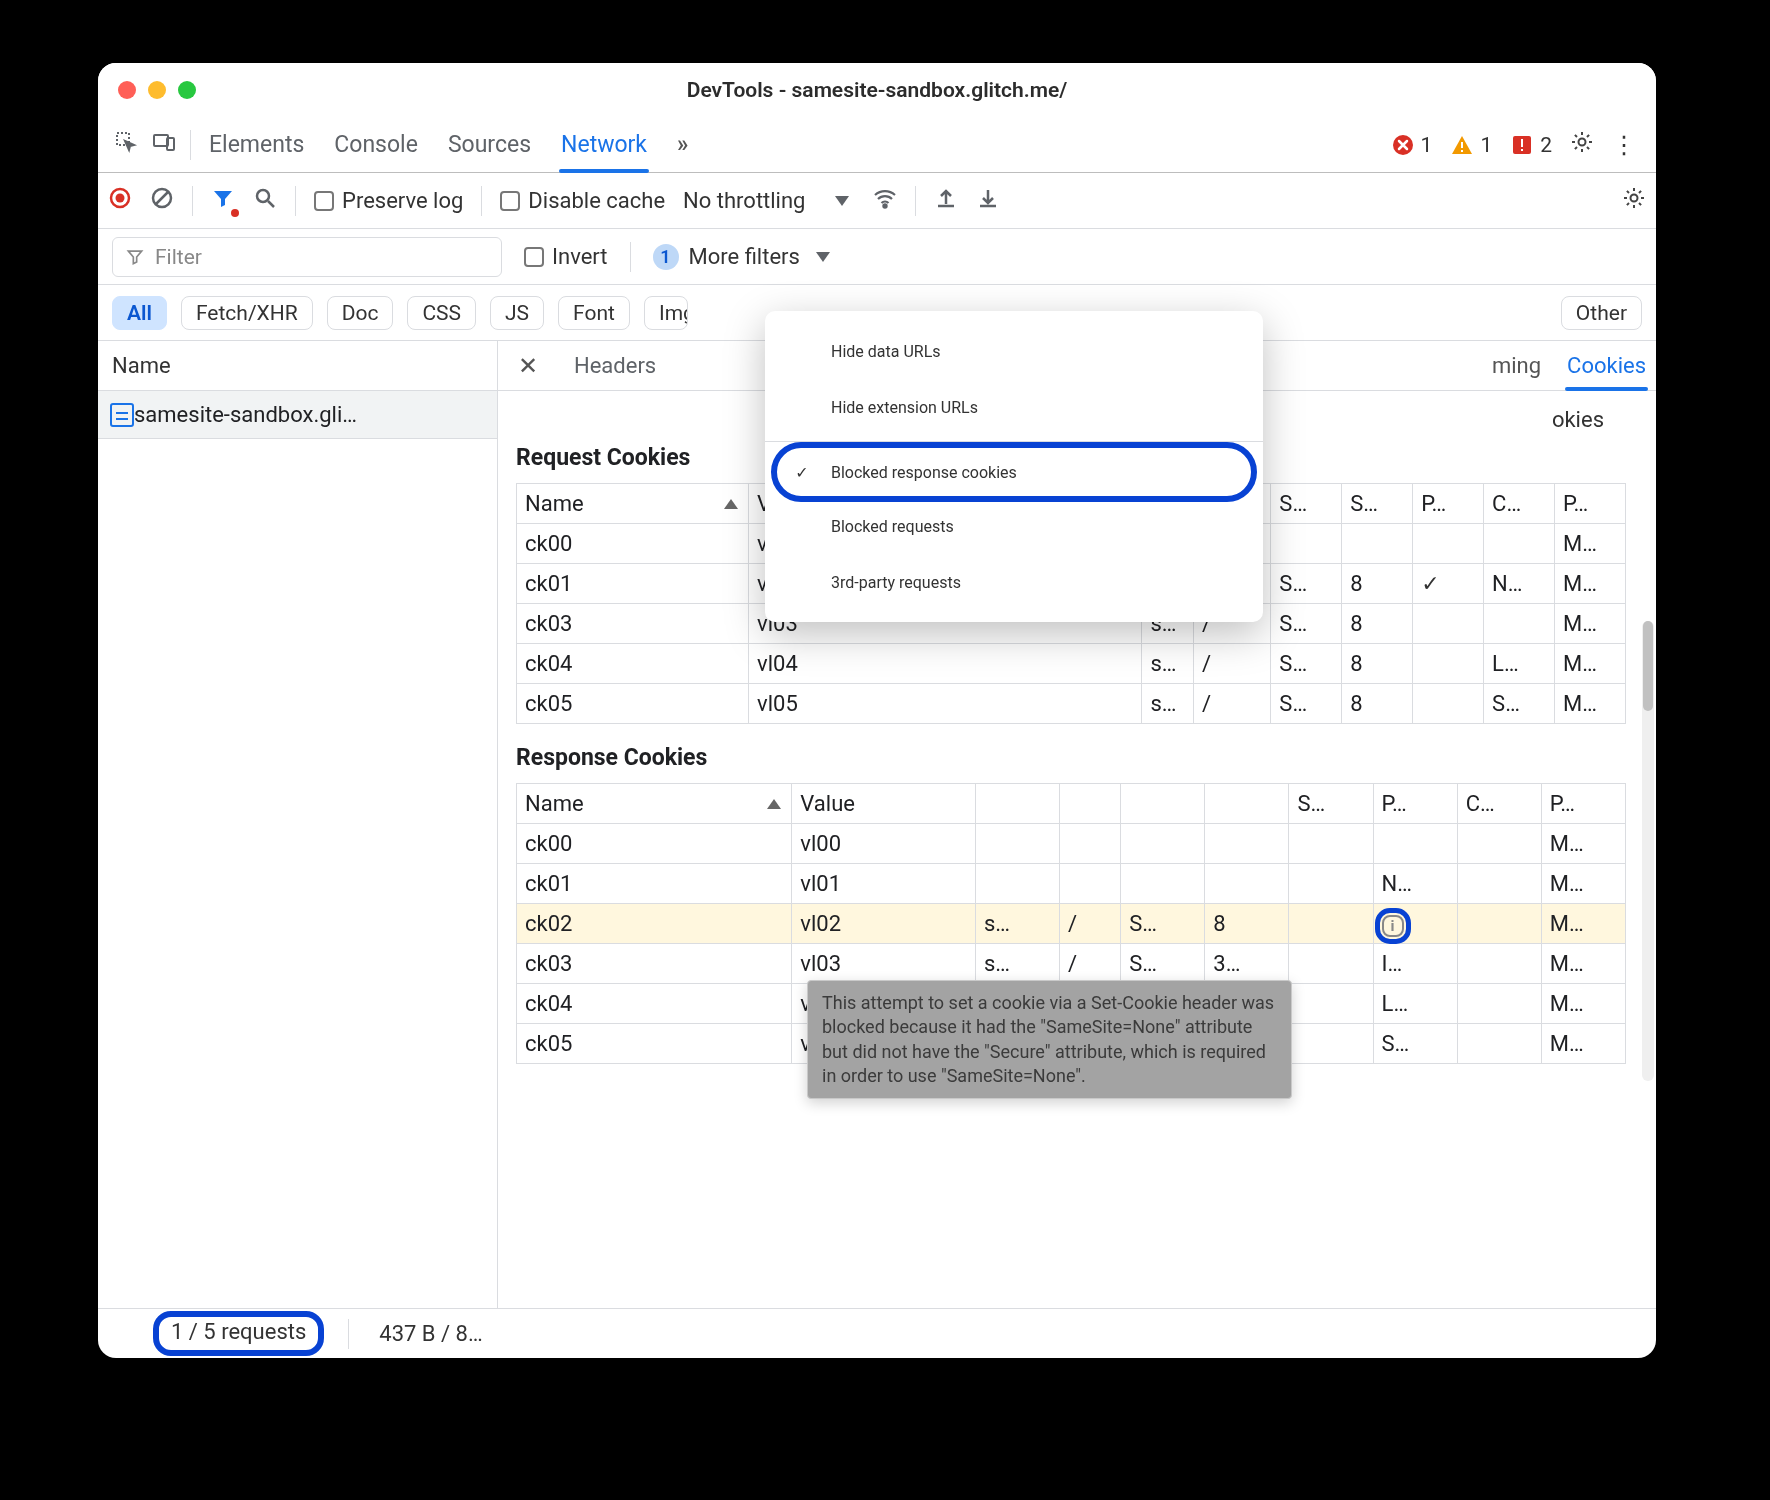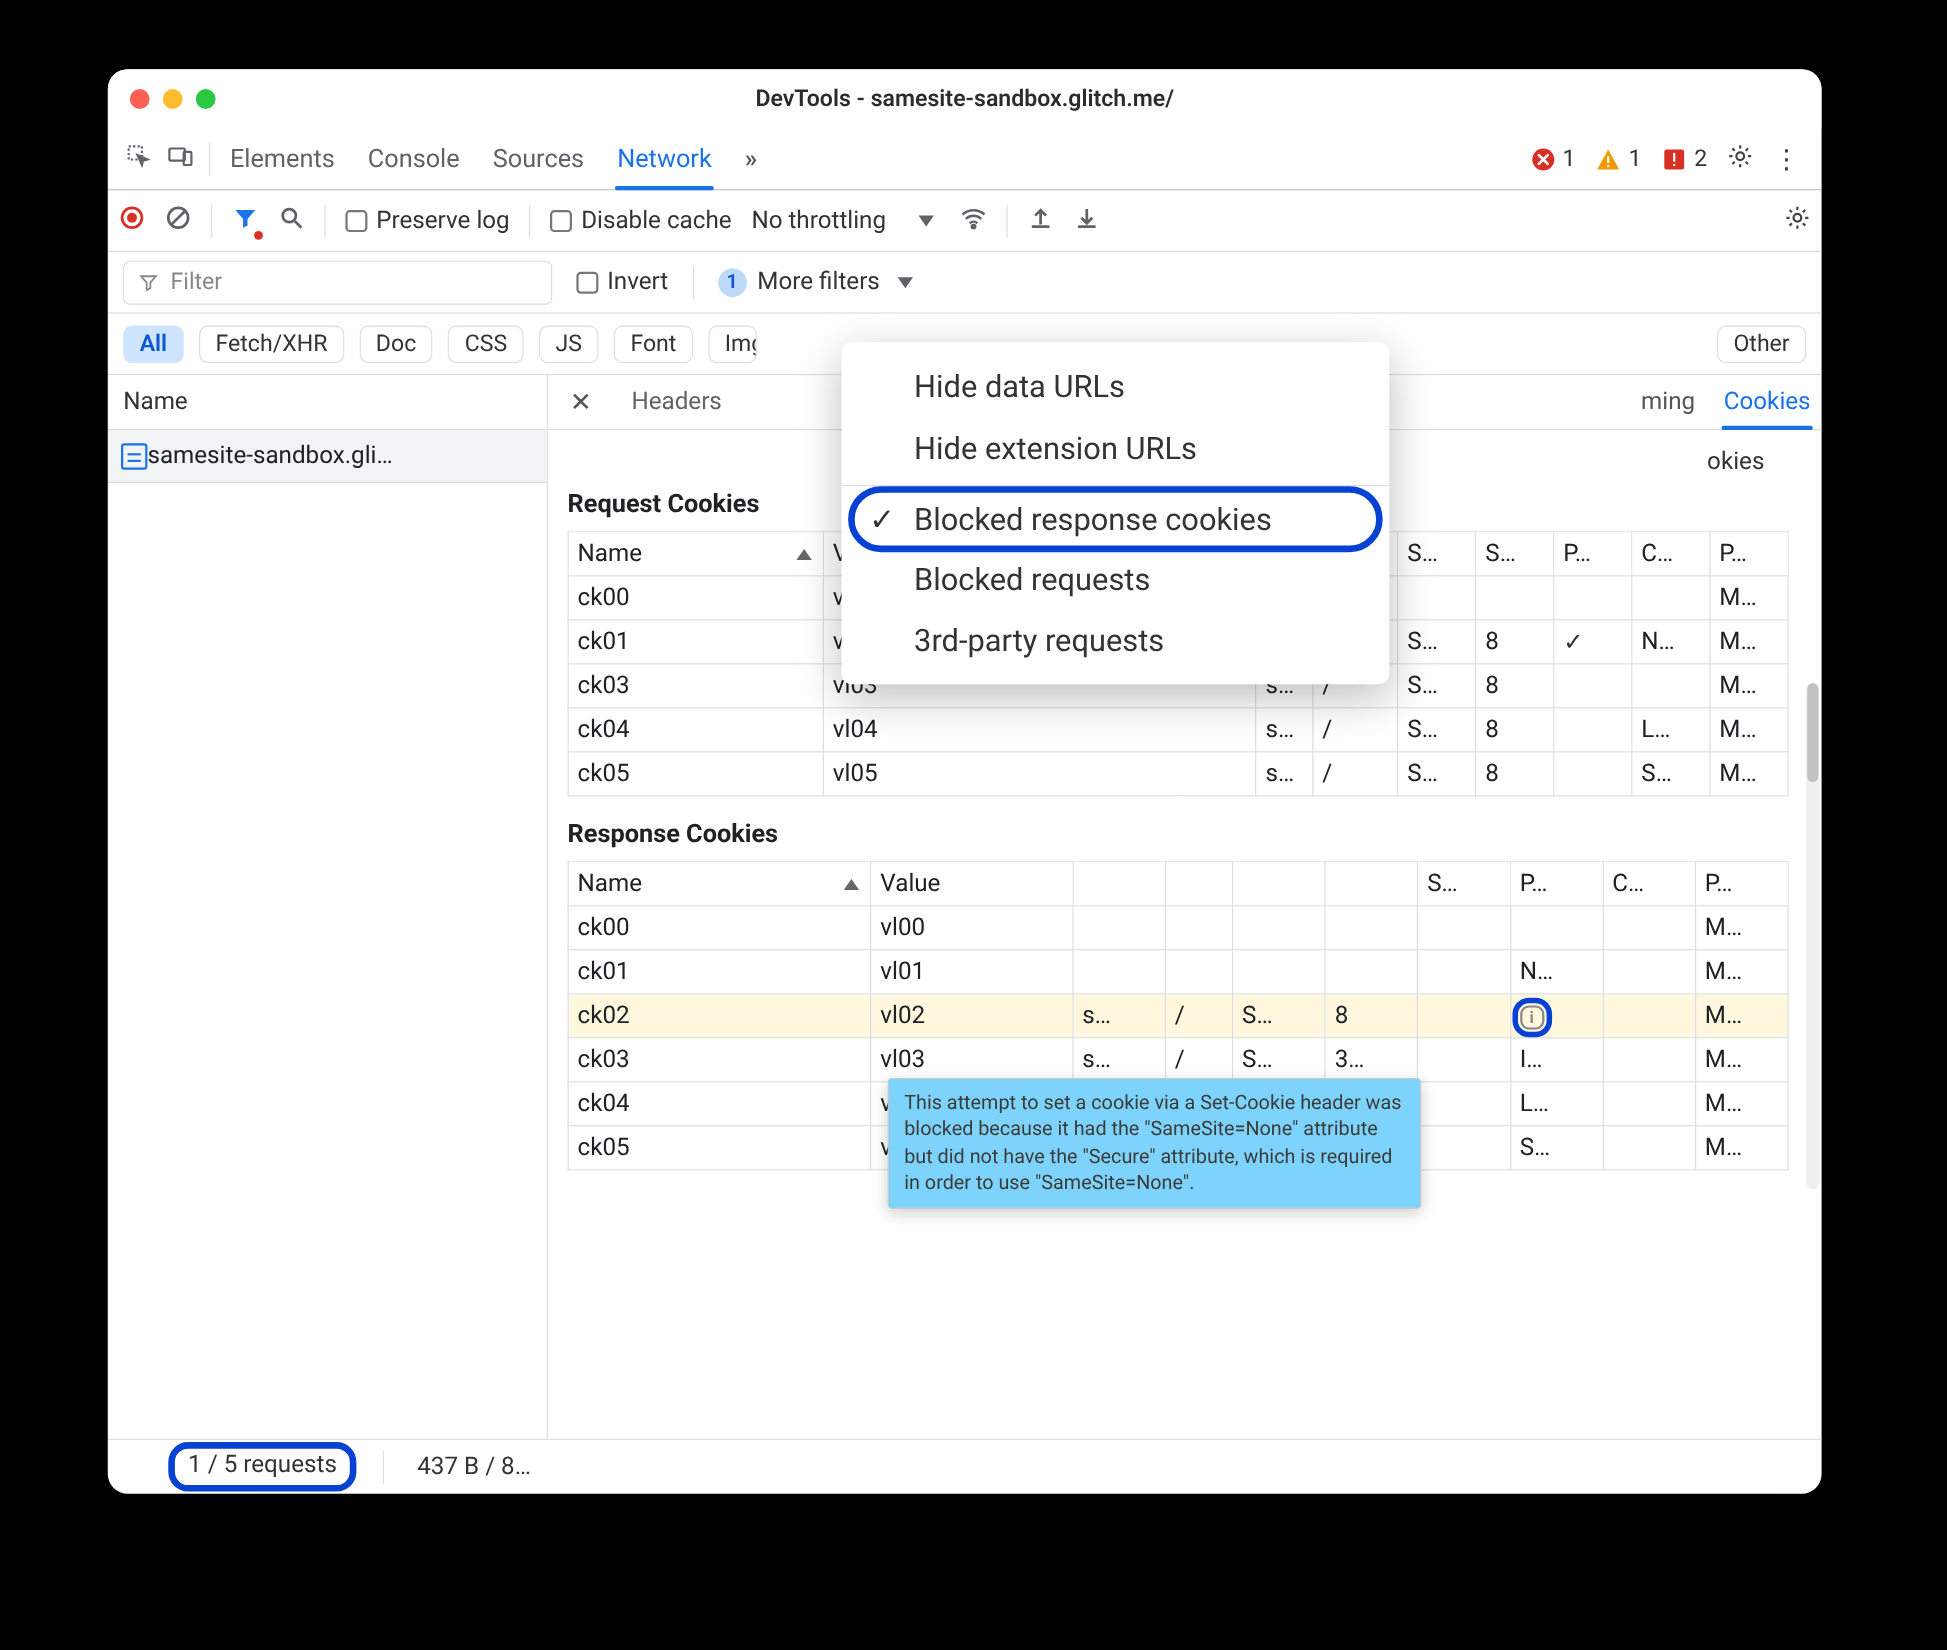--- a/index.html
+++ b/index.html
@@ -307,41 +307,41 @@
     box-shadow: 0 12px 40px rgba(0,0,0,0.25);
     z-index: 50;
     padding: 12px 0;
   }
   .mf-item {
     display: flex;
     align-items: center;
     height: 56px;
     padding: 0 24px;
     gap: 16px;
-    font-size: 28px;
+    font-size: 16px;
     color: #333;
     cursor: pointer;
   }
   .mf-check { width: 26px; display: inline-flex; justify-content: center;}
   .mf-divider { height: 1px; background: var(--border); margin: 6px 0;}
   .mf-highlight {
     outline: 6px solid var(--highlight);
     border-radius: 24px;
     margin: 2px 12px;
     padding: 0 12px;
     height: 48px;
   }
 
   
   .tooltip {
     position: absolute;
     left: 709px;
     top: 917px;
     width: 485px;
-    background: #7dd3fc;
+    background: #a3a3a3;
     border: 1px solid #c9c9c9;
     border-radius: 4px;
     padding: 10px 14px;
     font-size: 18px;
     line-height: 1.35;
     color: #3b3b3b;
     z-index: 40;
     box-shadow: 0 4px 14px rgba(0,0,0,0.18);
   }
 

